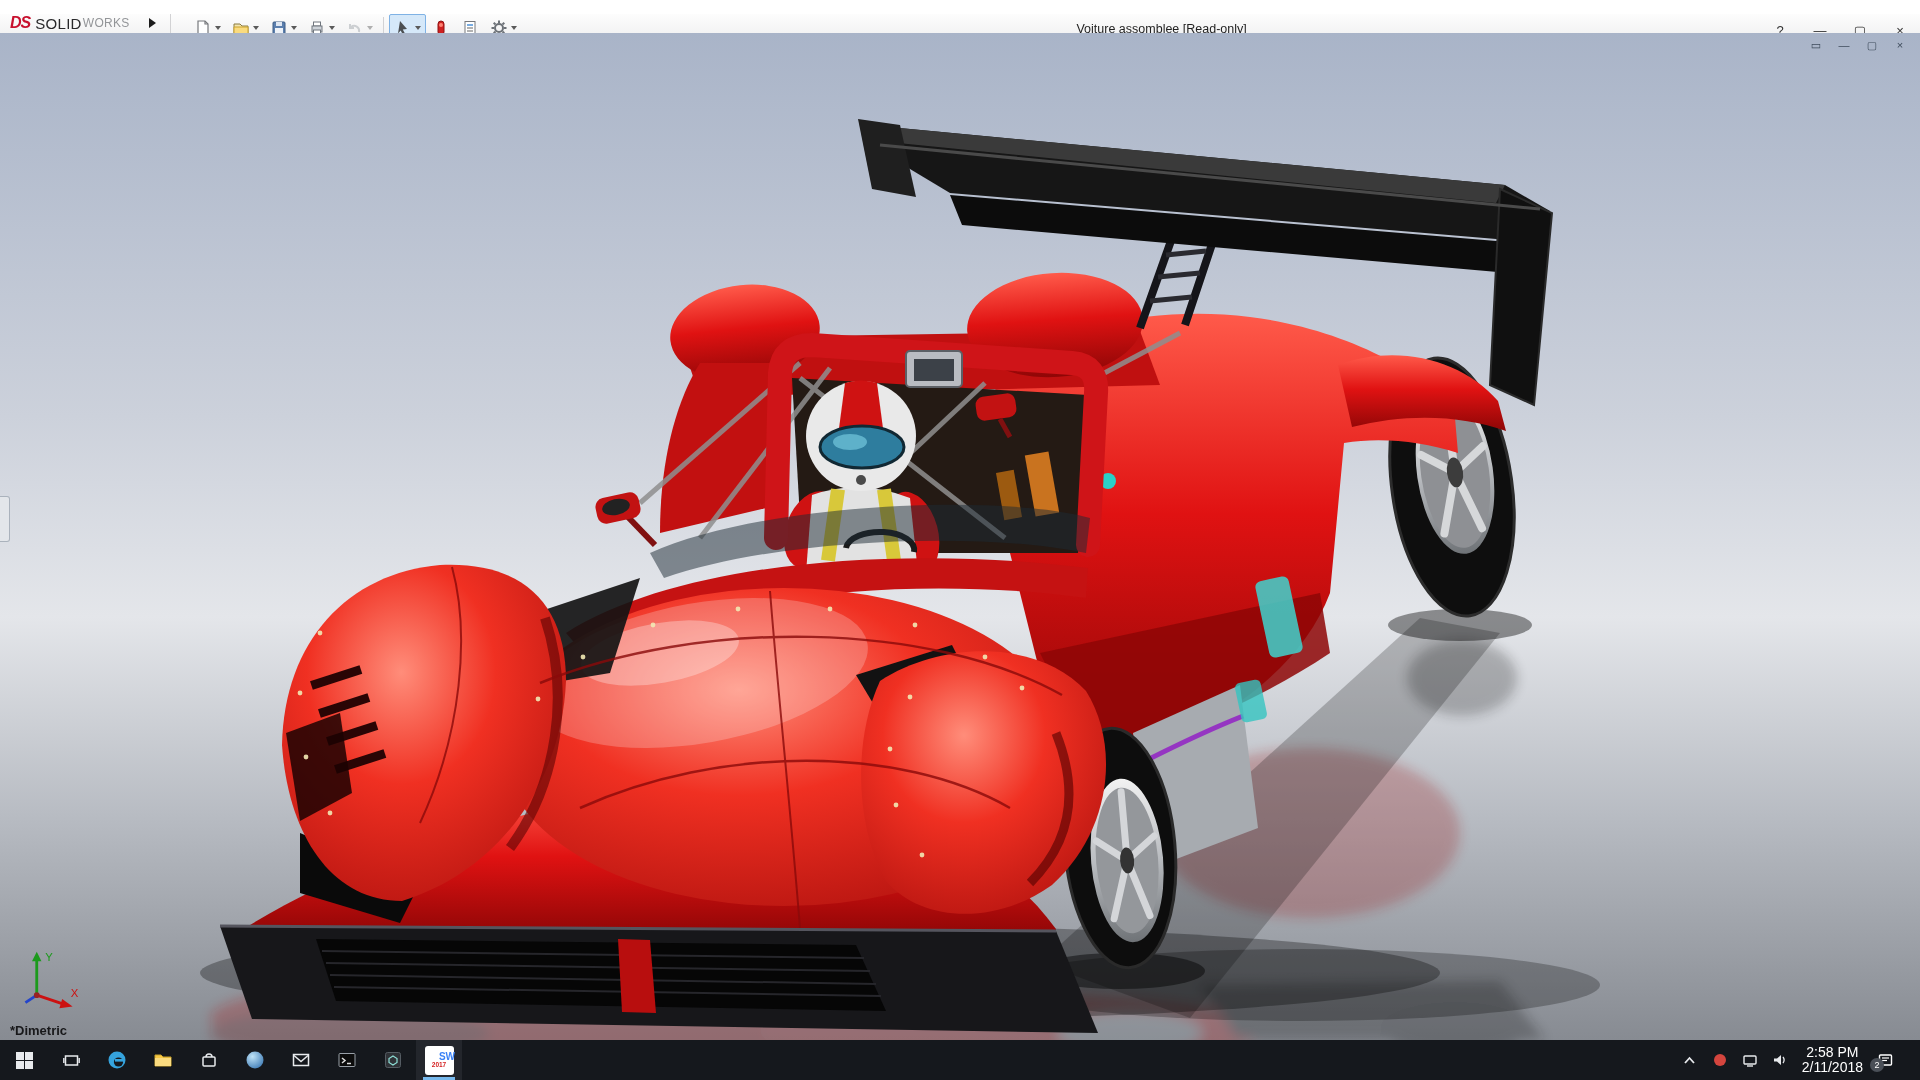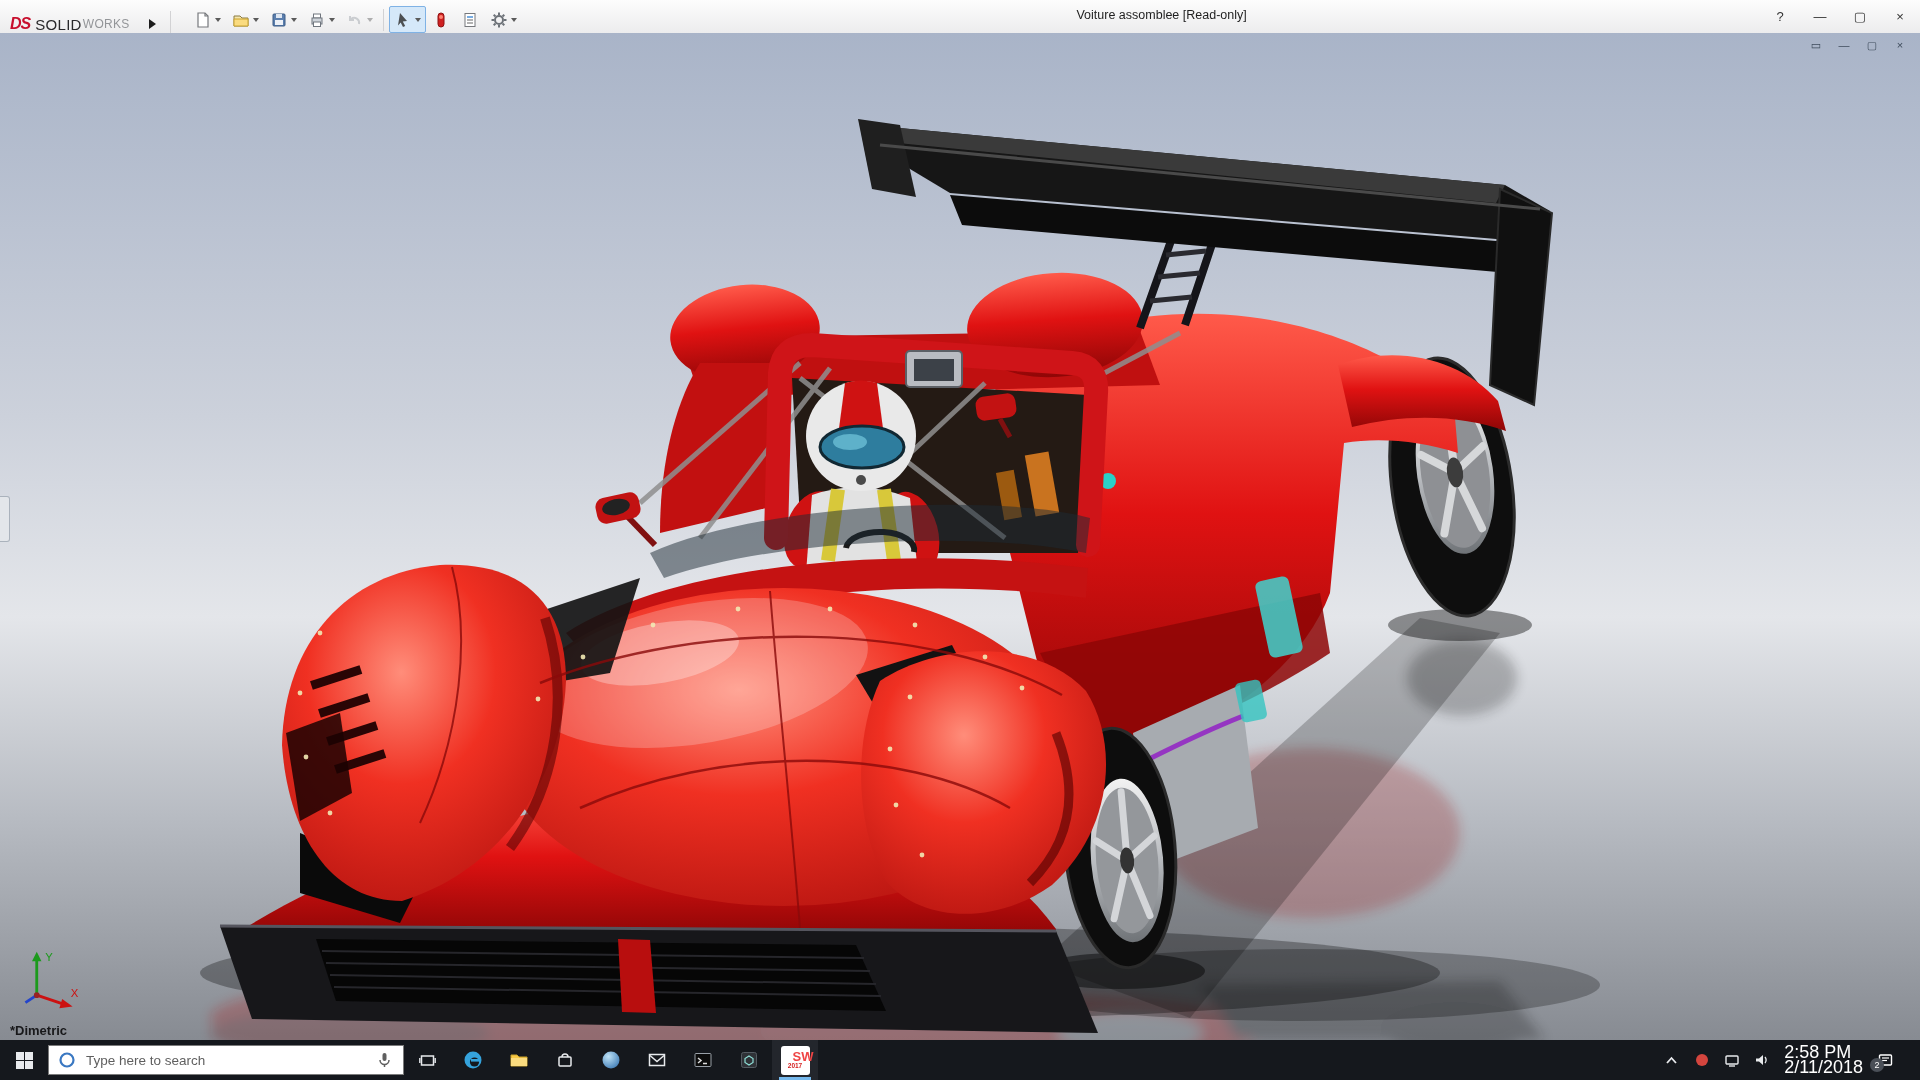--- a/index.html
+++ b/index.html
@@ -1,22 +1,22 @@
 <!DOCTYPE html>
 <html><head>
 <meta charset="utf-8">
 <style>
   html,body{margin:0;padding:0;background:#000;}
   .screen{position:relative;width:1920px;height:1080px;overflow:hidden;
           font-family:"Liberation Sans",sans-serif;background:#fff;}
 
   
-  .titlebar{position:absolute;top:0;left:0;right:0;height:33px;
+  .titlebar{position:absolute;top:14px;left:0;right:0;height:33px;
             background:linear-gradient(#fdfdfd,#ececed);
-            border-bottom:1px solid #c6c6c8;display:flex;align-items:flex-end;}
+            border-bottom:1px solid #c6c6c8;display:flex;align-items:flex-start;}
   .brand{display:flex;align-items:center;gap:5px;padding:0 10px 0 10px;}
   .ds-mark{color:#c8102e;font-weight:bold;font-style:italic;font-size:16px;letter-spacing:-1px;}
   .brand-bold{font-weight:normal;color:#29292b;font-size:15px;letter-spacing:.3px;}
   .brand-light{color:#939598;font-size:12px;letter-spacing:.3px;margin-left:-4px;}
   .flyout{width:0;height:0;border-left:7px solid #1c1c1c;border-top:5px solid transparent;
           border-bottom:5px solid transparent;margin-left:14px;}
   .tb-sep{width:1px;height:22px;background:#d2d2d4;margin:0 4px;}
   .toolbar{display:flex;align-items:center;margin-left:14px;gap:1px;}
   .tb-btn{display:flex;align-items:center;justify-content:center;height:27px;
           padding:0 4px;border:1px solid transparent;border-radius:2px;background:transparent;cursor:default;}
@@ -47,26 +47,26 @@
   .tk-btn{width:46px;display:flex;align-items:center;justify-content:center;background:transparent;
           border:none;cursor:default;position:relative;}
   .tk-btn.start{width:48px;}
   .search-box{width:336px;margin:5px 0;background:#ffffff;border:1px solid #7b7b7b;
               display:flex;align-items:center;gap:8px;padding:0 9px;}
   .search-box input{flex:1;border:none;outline:none;font-size:13.5px;color:#333;background:transparent;
                     font-family:"Liberation Sans",sans-serif;}
   .search-box input::placeholder{color:#5f5f5f;}
   .sw-badge{width:29px;height:29px;background:#fff;border-radius:3px;display:flex;flex-direction:column;
             align-items:center;justify-content:center;line-height:1;}
-  .sw-badge .sw-l{color:#ef4444;font-weight:bold;font-size:13px;margin-left:16px;}
+  .sw-badge .sw-l{color:#3b82f6;font-weight:bold;font-size:10px;margin-left:16px;}
   .sw-badge .sw-y{color:#d41e1e;font-size:6.5px;font-weight:bold;}
   .active-underline{position:absolute;bottom:0;left:7px;right:7px;height:3px;background:#76b9ed;}
   .tk-btn.active-app{background:#23262c;}
   .tray{margin-left:auto;display:flex;align-items:center;gap:14px;padding:0 6px 0 10px;}
-  .clock{font-size:18px;line-height:15px;text-align:left;color:#ffffff;}
+  .clock{font-size:14px;line-height:15px;text-align:center;color:#ffffff;}
   .notif{position:relative;display:flex;align-items:center;}
   .notif-badge{position:absolute;left:-7px;bottom:-4px;background:#4a4f57;color:#fff;border-radius:50%;
                width:14px;height:14px;font-size:9px;display:flex;align-items:center;justify-content:center;}
   .show-desktop{width:5px;border-left:1px solid #3a3d42;}
 </style>
 </head>
 <body>
 
 <div class="screen">
 
@@ -413,31 +413,20 @@
       <svg width="17" height="17">
           <g fill="#e8eaed">
             <rect x="0" y="0" width="8" height="8"></rect>
             <rect x="9" y="0" width="8" height="8"></rect>
             <rect x="0" y="9" width="8" height="8"></rect>
             <rect x="9" y="9" width="8" height="8"></rect>
           </g>
         </svg>
     </button>
 
-    <div class="search-box">
-      <svg width="18" height="18">
-          <circle cx="9" cy="9" r="6.5" fill="none" stroke="#3a78c2" stroke-width="2.2"></circle>
-        </svg>
-      <input type="text" placeholder="Type here to search" style="">
-      <svg width="19" height="18">
-          <rect x="7.5" y="2" width="4" height="8" rx="2" fill="#5f5f5f"></rect>
-          <path d="M5 9 a4.5 4.5 0 0 0 9 0" fill="none" stroke="#5f5f5f" stroke-width="1.5"></path>
-          <line x1="9.5" y1="13.5" x2="9.5" y2="16" stroke="#5f5f5f" stroke-width="1.5"></line>
-        </svg>
-    </div>
 
     <button class="tk-btn">
       <svg width="17" height="17">
           <rect x="2.5" y="4" width="12" height="9" fill="none" stroke="#e8eaed" stroke-width="1.5"></rect>
           <rect x="0" y="6" width="1.6" height="5" fill="#cfd2d6"></rect>
           <rect x="15.4" y="6" width="1.6" height="5" fill="#cfd2d6"></rect>
         </svg>
     </button>
 
     <button class="tk-btn">

